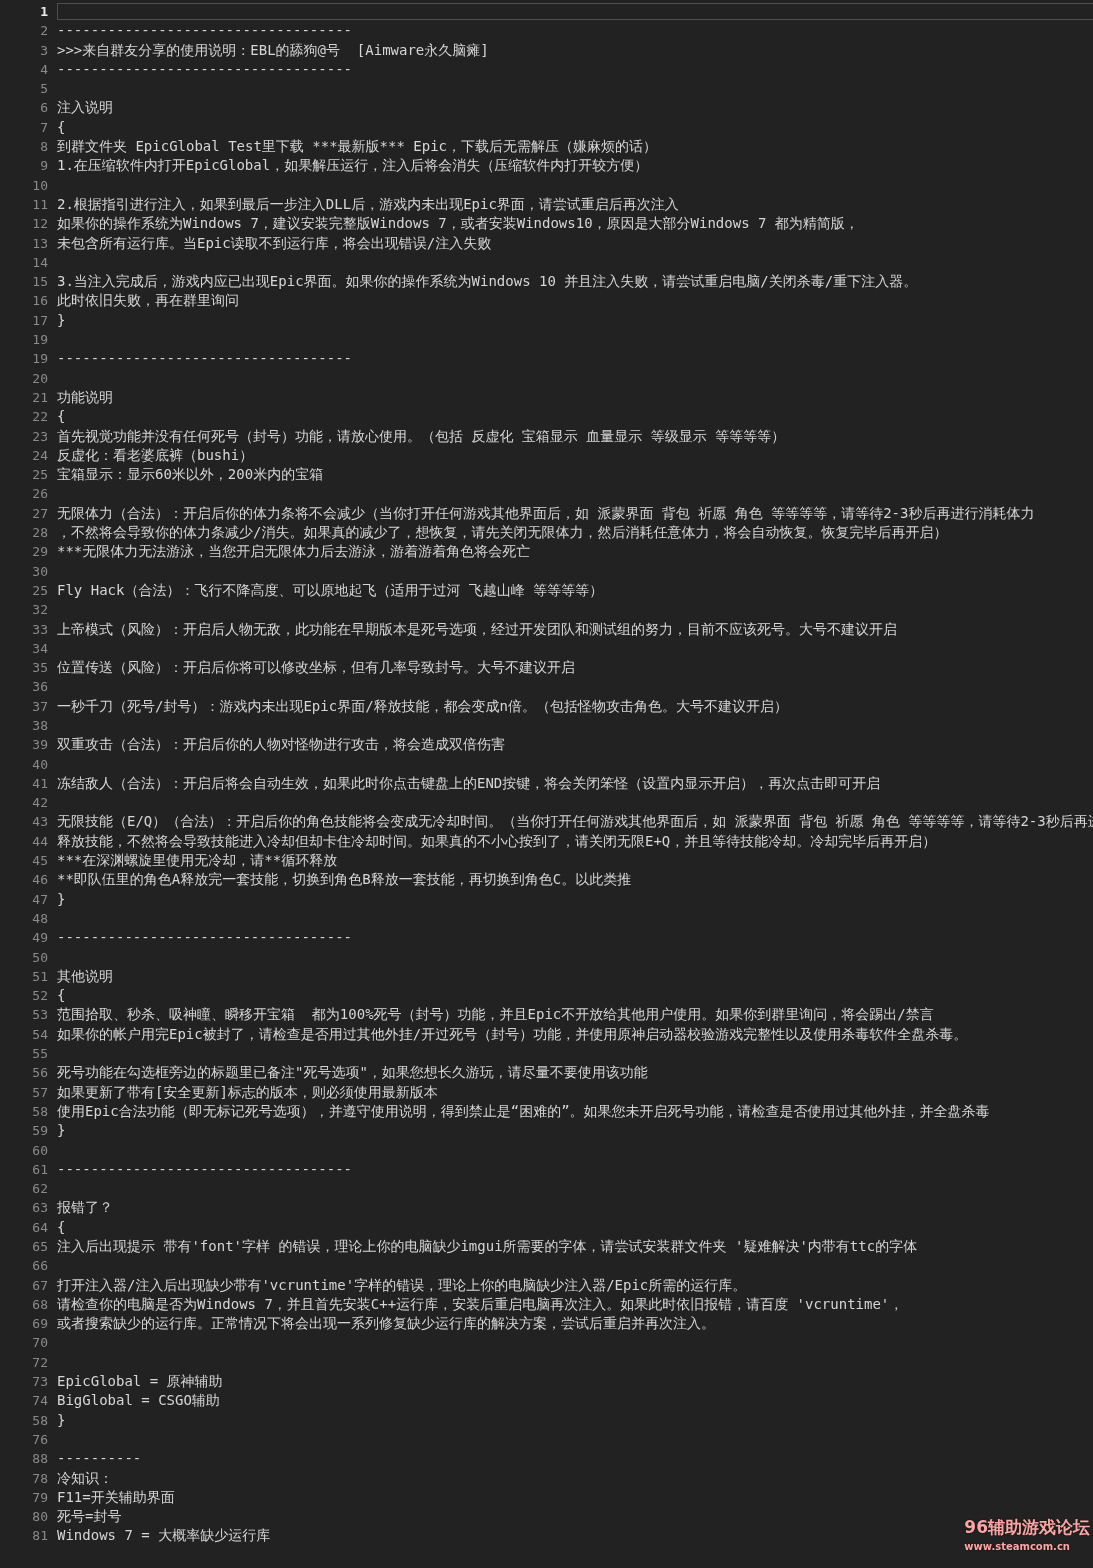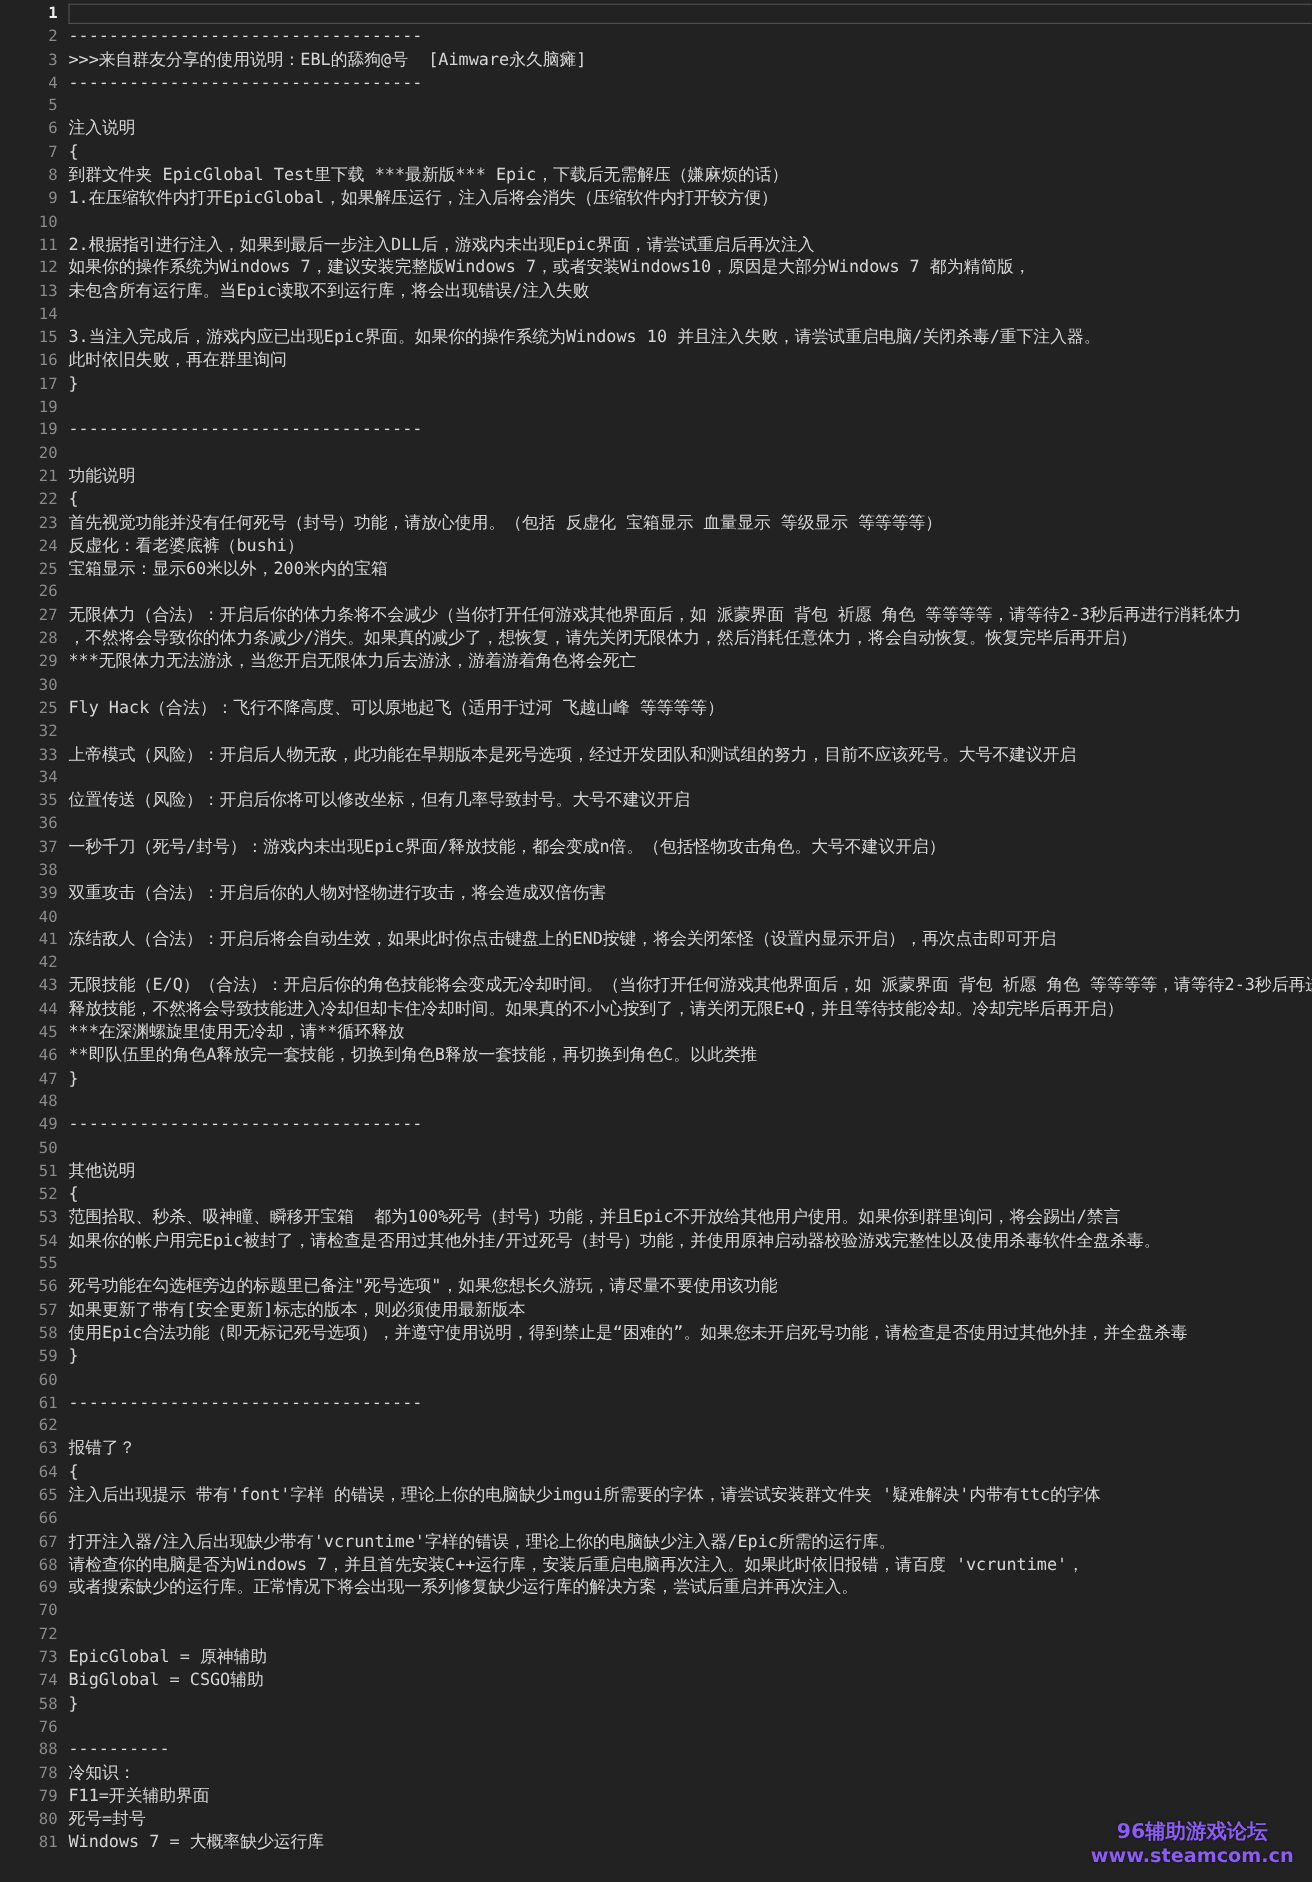--- a/index.html
+++ b/index.html
@@ -49,30 +49,30 @@
     font-weight: bold;
   }
   .row.active .text {
     border: 1px solid #4e4e4e;
     border-right: none;
     height: 15px;
     line-height: 13px;
   }
   .watermark {
     position: absolute;
-    right: 15px;
+    right: 3px;
     bottom: 12px;
-    text-align: center;
-    color: #8b5cf6;
+    text-align: left;
+    color: #fca5a5;
     font-family: "DejaVu Sans", "Liberation Sans", sans-serif;
     font-weight: bold;
     text-shadow: 0 0 2px rgba(0,0,0,0.6);
   }
   .wm-title { font-size: 17px; line-height: 20px; }
-  .wm-url   { font-size: 16px; line-height: 19px; }
+  .wm-url   { font-size: 10px; line-height: 19px; }
 </style>
 </head>
 <body>
 
 <div class="editor" id="editor">
     <div class="row active">
       <div class="gutter">1</div>
       <div class="text"></div>
     </div>
     <div class="row">

